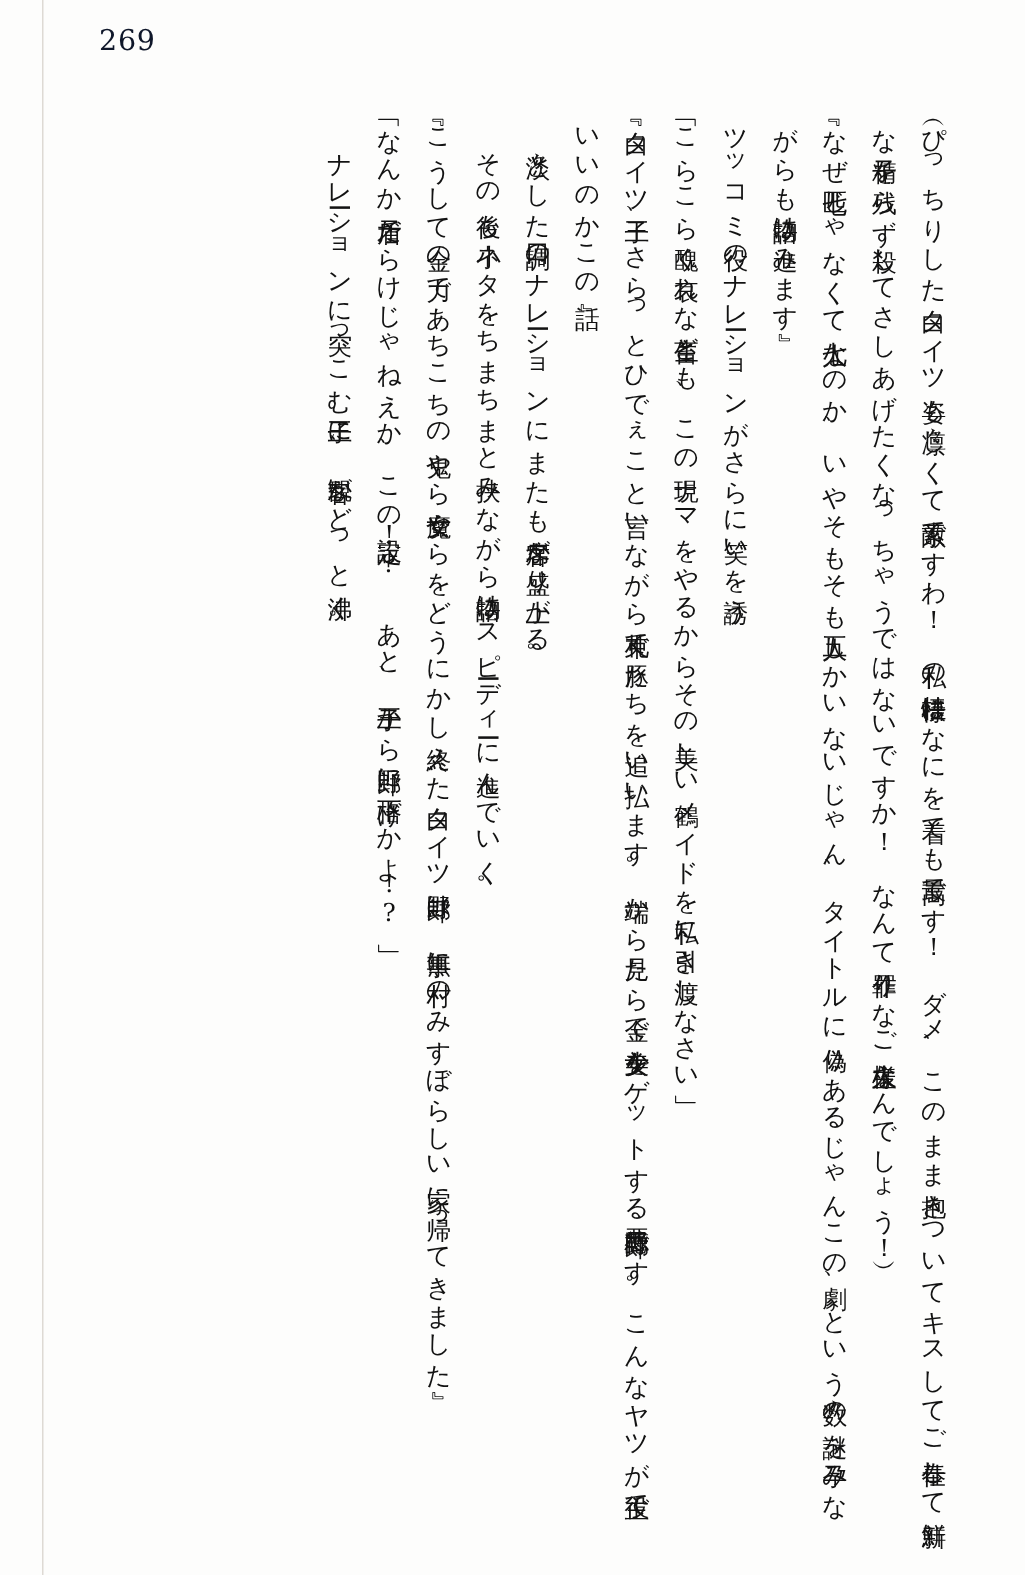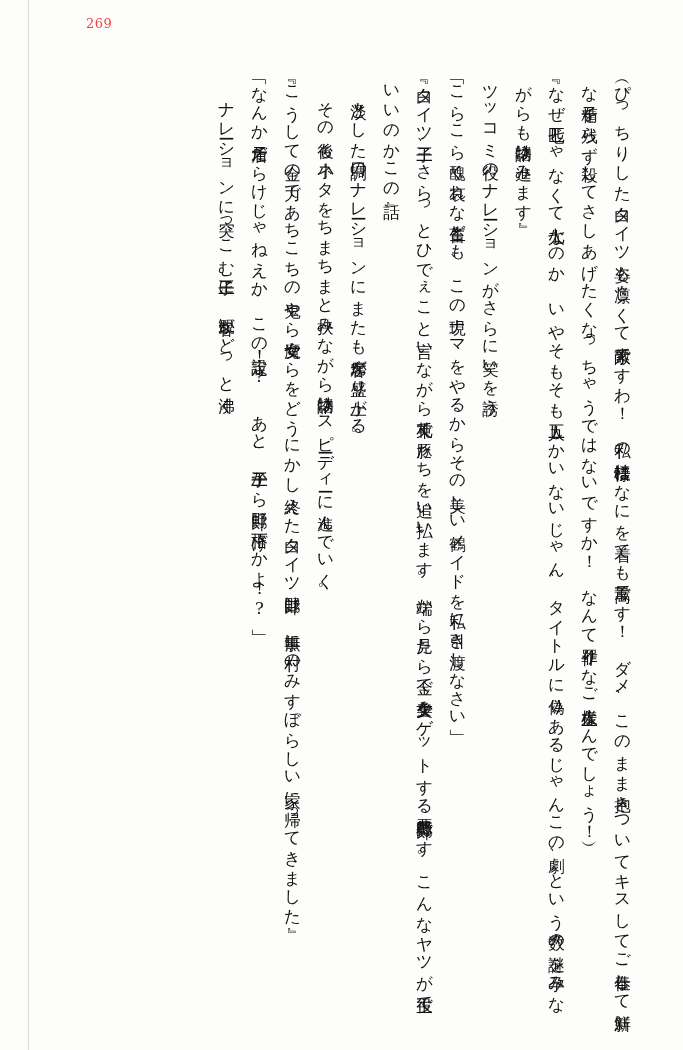--- a/index.html
+++ b/index.html
@@ -21,25 +21,24 @@
     left: 28px;
     top: 0;
     width: 1px;
     height: 1050px;
     background: #dedad4;
   }
   .page-number {
     position: absolute;
     top: 16px;
     left: 66px;
-    font-size: 13px;
+    font-size: 19px;
     letter-spacing: 0.5px;
-    color: #ef4444;
+    color: #0f172a;
     font-family: "DejaVu Serif", "Liberation Serif", serif;
-    margin-left: 20px;
   }
   .text-body {
     position: absolute;
     top: 74px;
     right: 44px;
     height: 930px;
     width: 580px;
     writing-mode: vertical-rl;
     text-orientation: upright;
     font-size: 16.5px;

